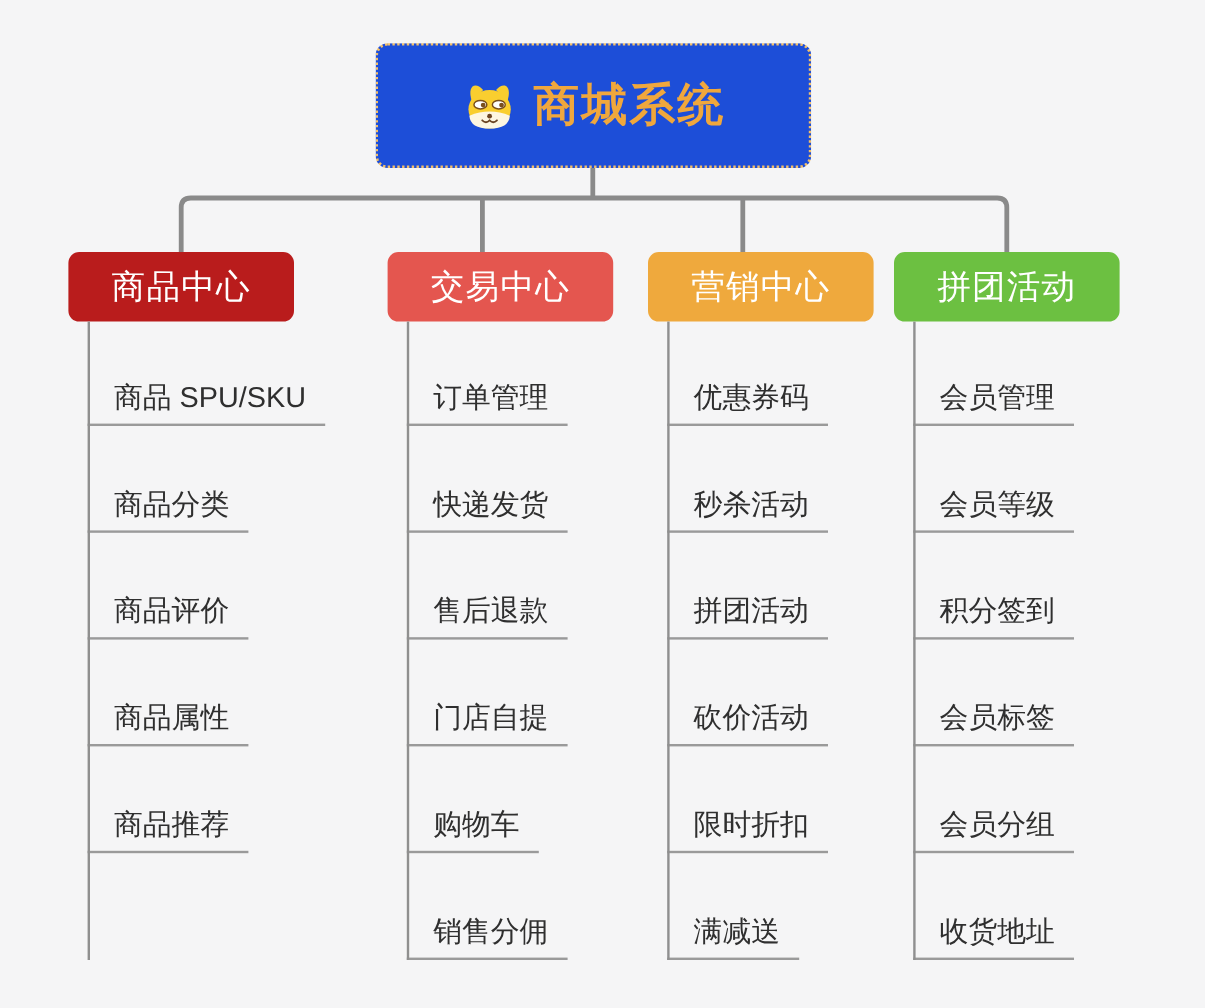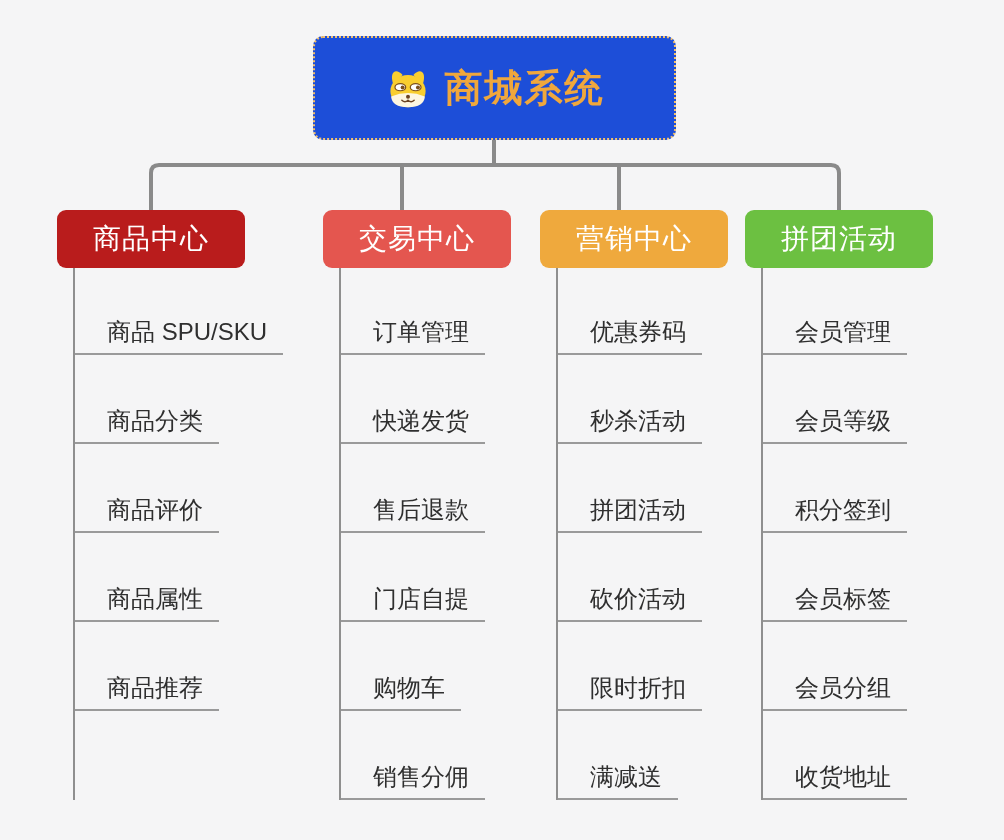--- a/index.html
+++ b/index.html
@@ -50,21 +50,21 @@
   .children::before{           
     content:"";position:absolute;left:0;top:0;width:2px;height:532px;
     background:#8f8f8f;
   }
   .child-row{
     height:89px;display:flex;align-items:flex-end;
   }
   .child-row:first-child{height:87px;}
   .child-label{
     display:inline-block;white-space:nowrap;
-    padding:0 16px 8px 34px;
+    padding:0 16px 8px 22px;
     border-bottom:2px solid #9a9a9a;
     font-size:24px;color:#2f2f2f;line-height:1.1;
     cursor:pointer;
   }
 </style>
 </head>
 <body>
 
 <div class="canvas">
 

